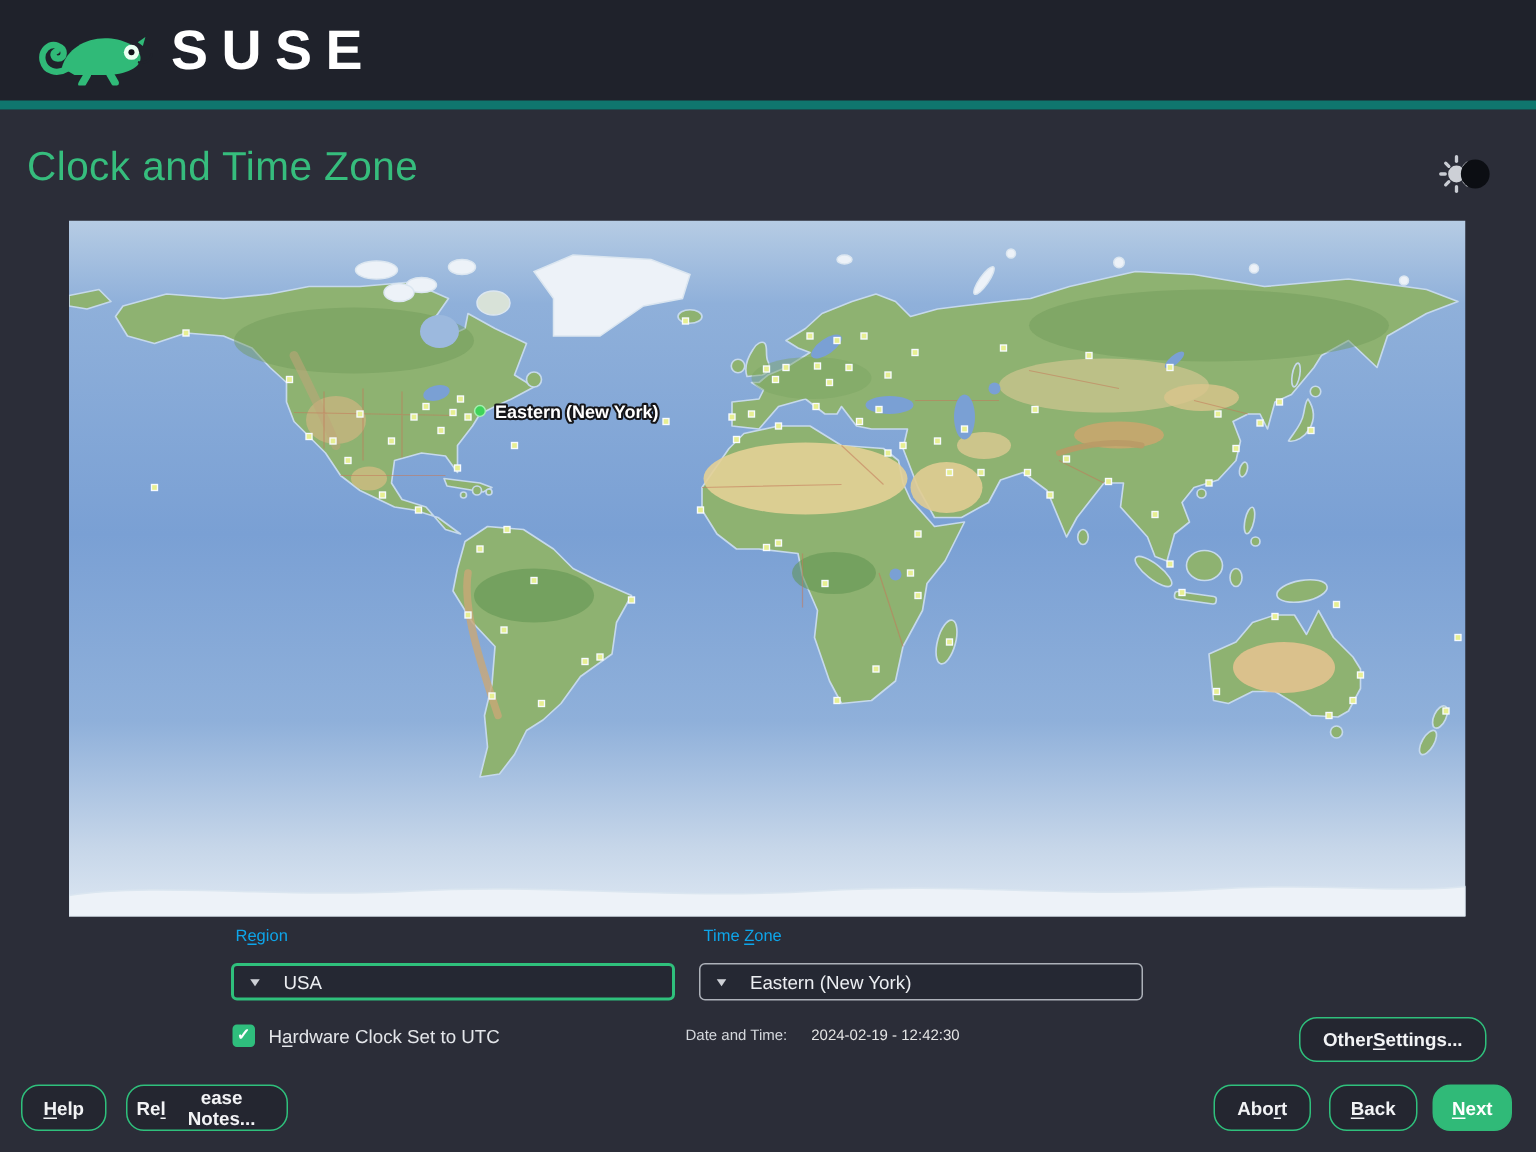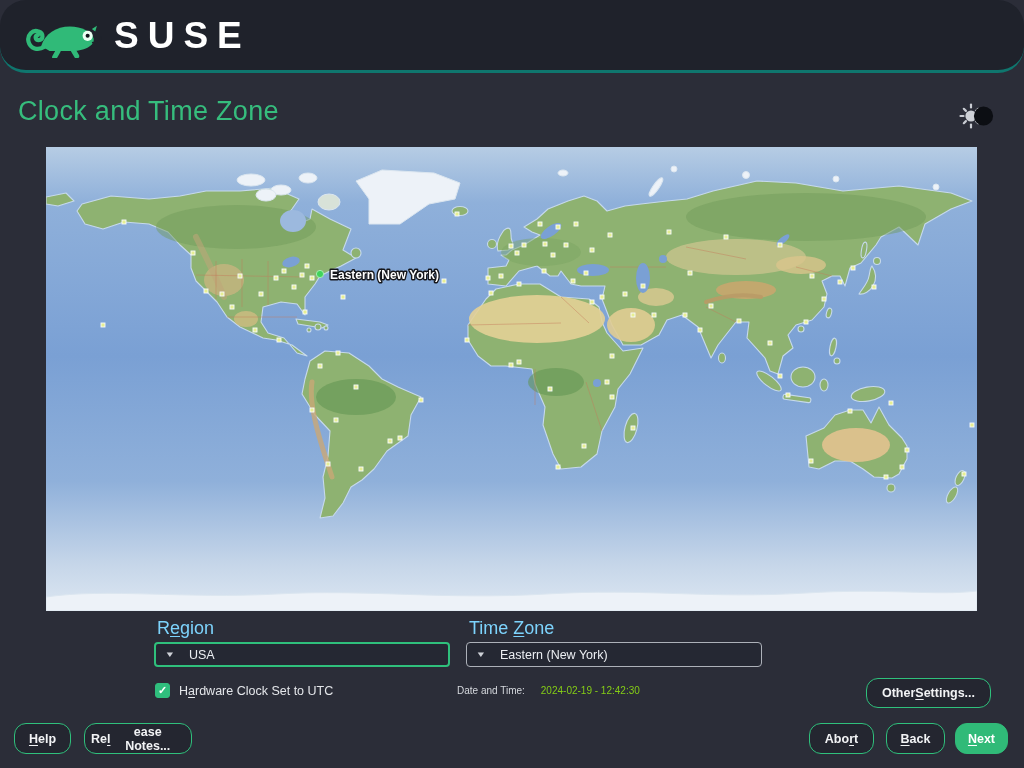--- a/index.html
+++ b/index.html
@@ -2,59 +2,59 @@
 <html><head>
 <meta charset="utf-8">
 <style>
   html,body{margin:0;padding:0;}
   body{width:1024px;height:768px;overflow:hidden;background:#2b2d38;
        font-family:"Liberation Sans",sans-serif;}
   .screen{position:relative;width:1024px;height:768px;background:#2b2d38;}
 
   
   .topbar{position:absolute;left:0;top:0;width:1024px;height:73px;background:#1f222b;
-          border-bottom:3px solid #0f766e;display:flex;align-items:center;
-          padding-left:26px;box-sizing:border-box;border-radius:26px;}
+          border-bottom:6px solid #0f766e;display:flex;align-items:center;
+          padding-left:26px;box-sizing:border-box;}
   .brand{display:flex;align-items:center;gap:12px;}
   .brand-name{color:#ffffff;font-size:37px;font-weight:bold;letter-spacing:9px;line-height:1;}
 
   
   .page-title{position:absolute;left:18px;top:96px;margin:0;font-size:27px;font-weight:500;
               letter-spacing:.3px;color:#36bd7d;text-align:right;}
   .theme-toggle{position:absolute;right:27px;top:102px;width:38px;height:28px;cursor:pointer;}
 
   
   .map-wrap{position:absolute;left:46px;top:147px;width:931px;height:464px;}
   .map-wrap svg{display:block;width:931px;height:464px;}
   .city-marker{fill:#e7ef92;stroke:#f7fbff;stroke-width:.9;}
   .selected-dot{fill:#3fd35a;stroke:#a4f0b0;stroke-width:1;}
   .selected-label{font-family:"Liberation Sans",sans-serif;font-size:12px;font-weight:bold;
                   fill:#ffffff;stroke:#15161a;stroke-width:2.8px;paint-order:stroke;
                   stroke-linejoin:round;}
 
   
-  .field-label{position:absolute;font-size:18px;color:#7dd3fc;}
+  .field-label{position:absolute;font-size:11px;color:#0ea5e9;}
   .field-label.region{left:157px;top:618px;}
   .field-label.tz{left:469px;top:618px;}
   .combo{position:absolute;height:25px;box-sizing:border-box;background:#252833;
          border-radius:4px;display:flex;align-items:center;padding:0 10px;gap:15px;
          color:#eceef2;font-size:12.5px;cursor:pointer;}
   .combo .arrow{font-size:8px;color:#ced1d7;transform:scaleX(1.35);}
   .combo.region{left:154px;top:642px;width:296px;border:2px solid #2fc07c;}
   .combo.tz{left:466px;top:642px;width:296px;border:1.5px solid #adb1b9;}
 
   .checkbox-row{position:absolute;left:155px;top:683px;display:flex;align-items:center;gap:9px;}
   .checkbox{width:15px;height:15px;background:#2fbe7d;border:1px solid #2fbe7d;border-radius:3px;
             display:flex;align-items:center;justify-content:center;color:#ffffff;
             font-size:11px;font-weight:bold;line-height:1;cursor:pointer;box-sizing:border-box;}
   .check-label{font-size:12.5px;color:#e4e6ea;cursor:pointer;}
 
   .datetime{position:absolute;left:457px;top:685px;font-size:10px;color:#d5d8dd;
             display:flex;gap:16px;}
-  .datetime .value{color:#84cc16;}
+  .datetime .value{color:#e5e5e5;}
 
   
   .btn{position:absolute;height:31px;box-sizing:border-box;background:#242630;
        border:1.5px solid #2fc07c;border-radius:12px;color:#f2f3f5;font-weight:bold;
        font-size:12.5px;font-family:"Liberation Sans",sans-serif;display:flex;
        align-items:center;justify-content:center;cursor:pointer;}
   .btn.primary{background:#30ba78;border-color:#30ba78;color:#ffffff;}
   .btn.other-settings{left:866px;top:678px;width:125px;height:30px;}
   .btn.help{left:14px;top:723px;width:57px;}
   .btn.release-notes{left:84px;top:723px;width:108px;}

